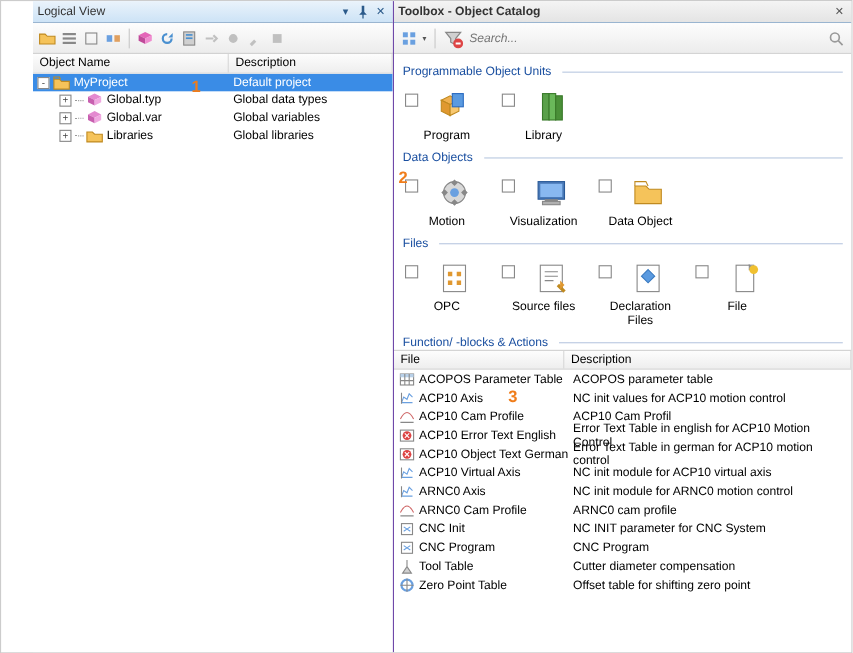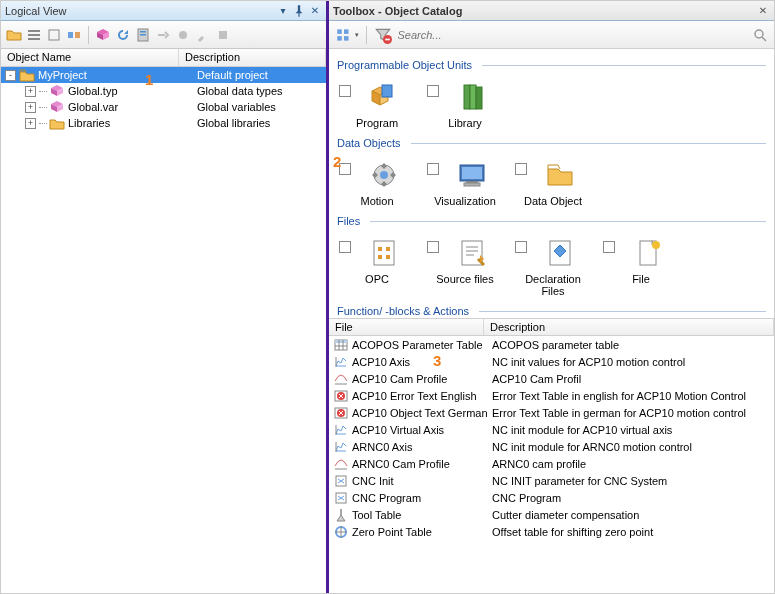--- a/index.html
+++ b/index.html
@@ -1,38 +1,38 @@
 <!DOCTYPE html>
 <html><head>
 <meta charset="utf-8">
 <style>
 * { box-sizing: border-box; margin: 0; padding: 0; }
 body { font-family: "Segoe UI", Tahoma, sans-serif; font-size: 11px; color: #000; background: #fff; width: 775px; height: 594px; overflow: hidden; display: flex; border: 1px solid #ccc; }
 .panel { display: flex; flex-direction: column; }
-.left-panel { width: 328px; border-right: 3px solid #4c1d95; }
+.left-panel { width: 328px; border-right: 1px solid #4c1d95; margin-left: 29px; }
 .right-panel { flex: 1; }
 .panel-header { background: linear-gradient(#eaf3fb, #cde3f6); color: #333; height: 20px; display: flex; align-items: center; padding: 0 4px; border-bottom: 1px solid #9ab5d0; font-size: 11px; }
 .panel-header .title { flex: 1; }
 .panel-header .ctl { width: 14px; height: 14px; display: flex; align-items: center; justify-content: center; margin-left: 2px; cursor: pointer; color: #2b5a8a; font-size: 10px; }
 .toolbar { height: 28px; background: linear-gradient(#fdfdfd,#ececec); border-bottom: 1px solid #c8c8c8; display: flex; align-items: center; padding: 0 4px; gap: 2px; }
 .tb-btn { width: 18px; height: 18px; display: flex; align-items: center; justify-content: center; border-radius: 2px; }
 .tb-btn svg { width: 16px; height: 16px; }
 .tb-sep { width: 1px; height: 18px; background: #c8c8c8; margin: 0 3px; }
 .tree-header { height: 18px; background: linear-gradient(#fdfdfd,#eee); border-bottom: 1px solid #d0d0d0; display: flex; font-size: 11px; }
 .tree-header .col { padding: 2px 6px; border-right: 1px solid #d8d8d8; }
 .col-name { width: 178px; }
 .col-desc { flex: 1; }
 .tree { flex: 1; overflow: auto; background: #fff; }
 .tree-row { display: flex; align-items: center; height: 16px; font-size: 11px; position: relative; }
 .tree-row.selected { background: #3a8ce6; color: #fff; }
 .tree-row .indent { display: inline-block; }
 .tree-row .expander { width: 11px; height: 11px; border: 1px solid #888; display: inline-flex; align-items: center; justify-content: center; font-size: 9px; line-height: 1; margin-right: 3px; background: #fff; color: #444; cursor: pointer; }
 .tree-row .icon { width: 16px; height: 16px; margin-right: 3px; display: inline-flex; align-items: center; justify-content: center; }
 .tree-row .label { display: inline-block; }
-.tree-row .desc-cell { position: absolute; left: 196px; }
+.tree-row .desc-cell { position: absolute; left: 182px; }
 .callout { position: absolute; font-weight: bold; color: #f07d1a; font-size: 15px; }
 
 .search-row { height: 28px; background: linear-gradient(#fdfdfd,#ececec); border-bottom: 1px solid #d0d0d0; display: flex; align-items: center; padding: 0 6px; gap: 4px; }
 .search-row .dd { width: 18px; height: 18px; display: flex; align-items: center; justify-content: center; }
 .search-row .dd-caret { font-size: 7px; color: #555; margin-left: -2px; }
 .search-input { flex: 1; border: none; background: transparent; font-size: 11px; color: #666; padding: 2px; outline: none; font-style: italic; }
 .search-icon { width: 16px; height: 16px; display: flex; align-items: center; justify-content: center; color: #888; }
 .catalog-body { flex: 1; overflow: auto; padding: 6px 8px; }
 .group-title { color: #1a4fa0; font-size: 11px; display: flex; align-items: center; margin: 4px 0 6px 0; }
 .group-title .gt-label { margin-right: 10px; }

